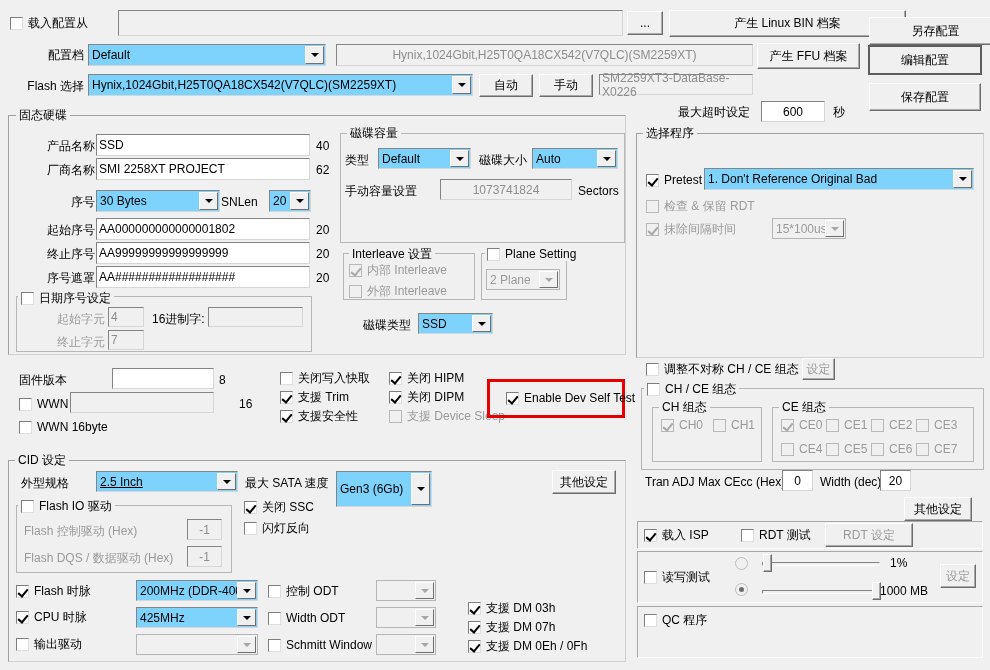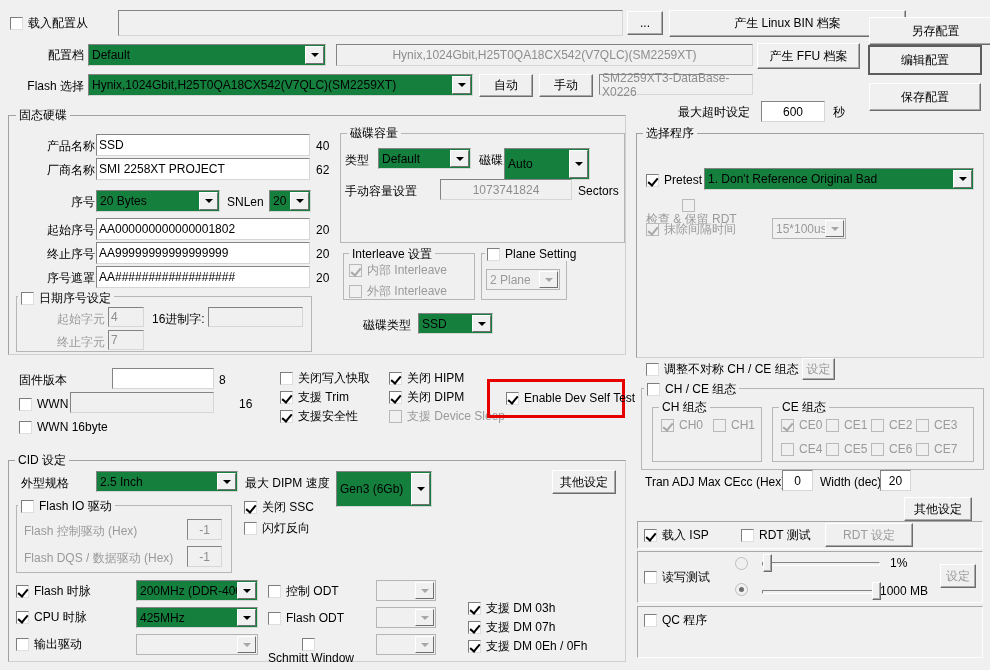--- a/index.html
+++ b/index.html
@@ -22,21 +22,21 @@
     border-right-color:#d6d6d6;border-bottom-color:#d6d6d6;
     font-family:"Liberation Sans",sans-serif;font-size:12px;
     padding:0 2px;line-height:normal;
     display:flex;align-items:center;
   }
   .txt.ro{background:#f0f0f0;color:#8d8d8d;}
   .txt.center{justify-content:center;}
 
   .combo{
     position:absolute;box-sizing:border-box;
-    background:#15803d;border:1px solid #848484;
+    background:#7dd3fc;border:1px solid #848484;
     border-right-color:#d6d6d6;border-bottom-color:#d6d6d6;
     font-size:12px;display:flex;align-items:center;
     padding-left:3px;
   }
   .combo .arrowbox{
     position:absolute;top:1px;right:1px;bottom:1px;width:17px;
     background:#f0f0f0;border:1px solid #fff;
     border-right-color:#707070;border-bottom-color:#707070;
     display:flex;align-items:center;justify-content:center;
   }
@@ -178,26 +178,26 @@
 <div class="lbl" style="left:316px;top:139px;">40</div>
 
 <div class="lbl r" style="left:20px;top:163px;width:75px;">厂商名称</div>
 <div class="txt" style="left:96px;top:158px;width:214px;height:22px;">
     <span>SMI 2258XT PROJECT</span>
   </div>
 <div class="lbl" style="left:316px;top:163px;">62</div>
 
 <div class="lbl r" style="left:20px;top:195px;width:75px;">序号</div>
 <div class="combo" style="left:96px;top:190px;width:124px;height:22px;">
-  <span>20 Bytes</span>
-  <span class="arrowbox">
-      <span class="arrow"></span>
-    </span>
-</div>
-<div class="lbl" style="left:227px;top:195px;text-align:right;">SNLen</div>
+  <span>30 Bytes</span>
+  <span class="arrowbox">
+      <span class="arrow"></span>
+    </span>
+</div>
+<div class="lbl" style="left:221px;top:195px;text-align:right;">SNLen</div>
 <div class="combo" style="left:269px;top:190px;width:42px;height:22px;">
   <span>20</span>
   <span class="arrowbox">
       <span class="arrow"></span>
     </span>
 </div>
 
 <div class="lbl r" style="left:20px;top:223px;width:75px;">起始序号</div>
 <div class="txt" style="left:96px;top:218px;width:214px;height:22px;">
     <span>AA000000000000001802</span>
@@ -237,21 +237,21 @@
 <div class="grp thin" style="left:340px;top:133px;width:285px;height:110px;"></div>
 <div class="grp-title" style="left:347px;top:127px;">磁碟容量</div>
 <div class="lbl" style="left:345px;top:153px;">类型</div>
 <div class="combo" style="left:378px;top:148px;width:93px;height:21px;">
   <span>Default</span>
   <span class="arrowbox">
       <span class="arrow"></span>
     </span>
 </div>
 <div class="lbl" style="left:479px;top:153px;">磁碟大小</div>
-<div class="combo" style="left:504px;top:148px;width:86px;height:32px;">
+<div class="combo" style="left:532px;top:148px;width:86px;height:21px;">
   <span>Auto</span>
   <span class="arrowbox">
       <span class="arrow"></span>
     </span>
 </div>
 <div class="lbl" style="left:345px;top:184px;">手动容量设置</div>
 <div class="txt ro center" style="left:440px;top:179px;width:132px;height:21px;">
     <span>1073741824</span>
   </div>
 <div class="lbl" style="left:578px;top:184px;">Sectors</div>
@@ -336,27 +336,27 @@
 <div class="redbox" style="left:487px;top:379px;width:138px;height:39px;"></div>
 <div class="cb" style="left:506px;top:391px;">
   <span class="box chk"></span>
   <span>Enable Dev Self Test</span>
 </div>
 
 <div class="grp" style="left:8px;top:460px;width:618px;height:202px;"></div>
 <div class="grp-title" style="left:15px;top:454px;">CID 设定</div>
 
 <div class="lbl" style="left:21px;top:476px;">外型规格</div>
-<div class="combo" style="left:96px;top:471px;width:142px;height:21px;">
+<div class="combo" style="left:96px;top:471px;width:142px;height:21px;text-decoration:underline;">
   <span>2.5 Inch</span>
   <span class="arrowbox">
       <span class="arrow"></span>
     </span>
 </div>
-<div class="lbl" style="left:245px;top:476px;">最大 DIPM 速度</div>
+<div class="lbl" style="left:245px;top:476px;">最大 SATA 速度</div>
 <div class="combo" style="left:336px;top:471px;width:96px;height:36px;">
   <span>Gen3 (6Gb)</span>
   <span class="arrowbox">
       <span class="arrow"></span>
     </span>
 </div>
 <div class="btn" style="left:552px;top:470px;width:64px;height:24px;">
     <span>其他设定</span>
   </div>
 
@@ -419,29 +419,29 @@
   <span>控制 ODT</span>
 </div>
 <div class="combo dis" style="left:376px;top:580px;width:60px;height:21px;">
   <span></span>
   <span class="arrowbox">
       <span class="arrow"></span>
     </span>
 </div>
 <div class="cb" style="left:268px;top:611px;">
   <span class="box"></span>
-  <span>Flash ODT</span>
+  <span>Width ODT</span>
 </div>
 <div class="combo dis" style="left:376px;top:607px;width:60px;height:21px;">
   <span></span>
   <span class="arrowbox">
       <span class="arrow"></span>
     </span>
 </div>
-<div class="cb" style="left:268px;top:638px;flex-direction:column;">
+<div class="cb" style="left:268px;top:638px;">
   <span class="box"></span>
   <span>Schmitt Window</span>
 </div>
 <div class="combo dis" style="left:376px;top:634px;width:60px;height:21px;">
   <span></span>
   <span class="arrowbox">
       <span class="arrow"></span>
     </span>
 </div>
 
@@ -465,21 +465,21 @@
   <span class="box chk"></span>
   <span>Pretest</span>
 </div>
 <div class="combo" style="left:704px;top:168px;width:270px;height:22px;">
   <span>1. Don't Reference Original Bad</span>
   <span class="arrowbox">
       <span class="arrow"></span>
     </span>
 </div>
 
-<div class="cb dis" style="left:646px;top:199px;flex-direction:column;">
+<div class="cb dis" style="left:646px;top:199px;">
   <span class="box"></span>
   <span>检查 &amp; 保留 RDT</span>
 </div>
 <div class="cb dis" style="left:646px;top:222px;">
   <span class="box chk"></span>
   <span>抹除间隔时间</span>
 </div>
 <div class="combo dis" style="left:772px;top:218px;width:74px;height:21px;text-align:center;">
   <span>15*100us</span>
   <span class="arrowbox">

